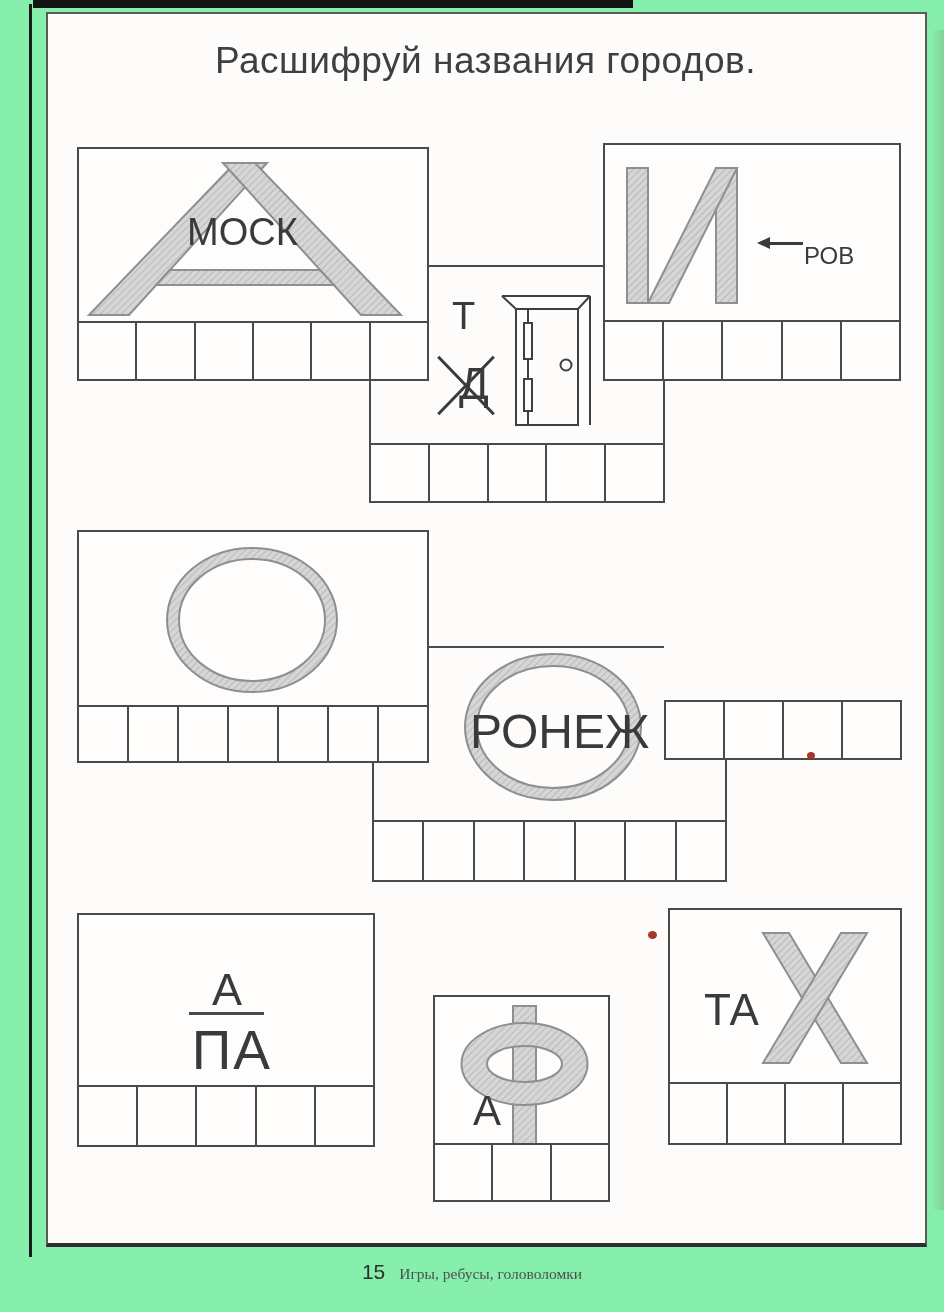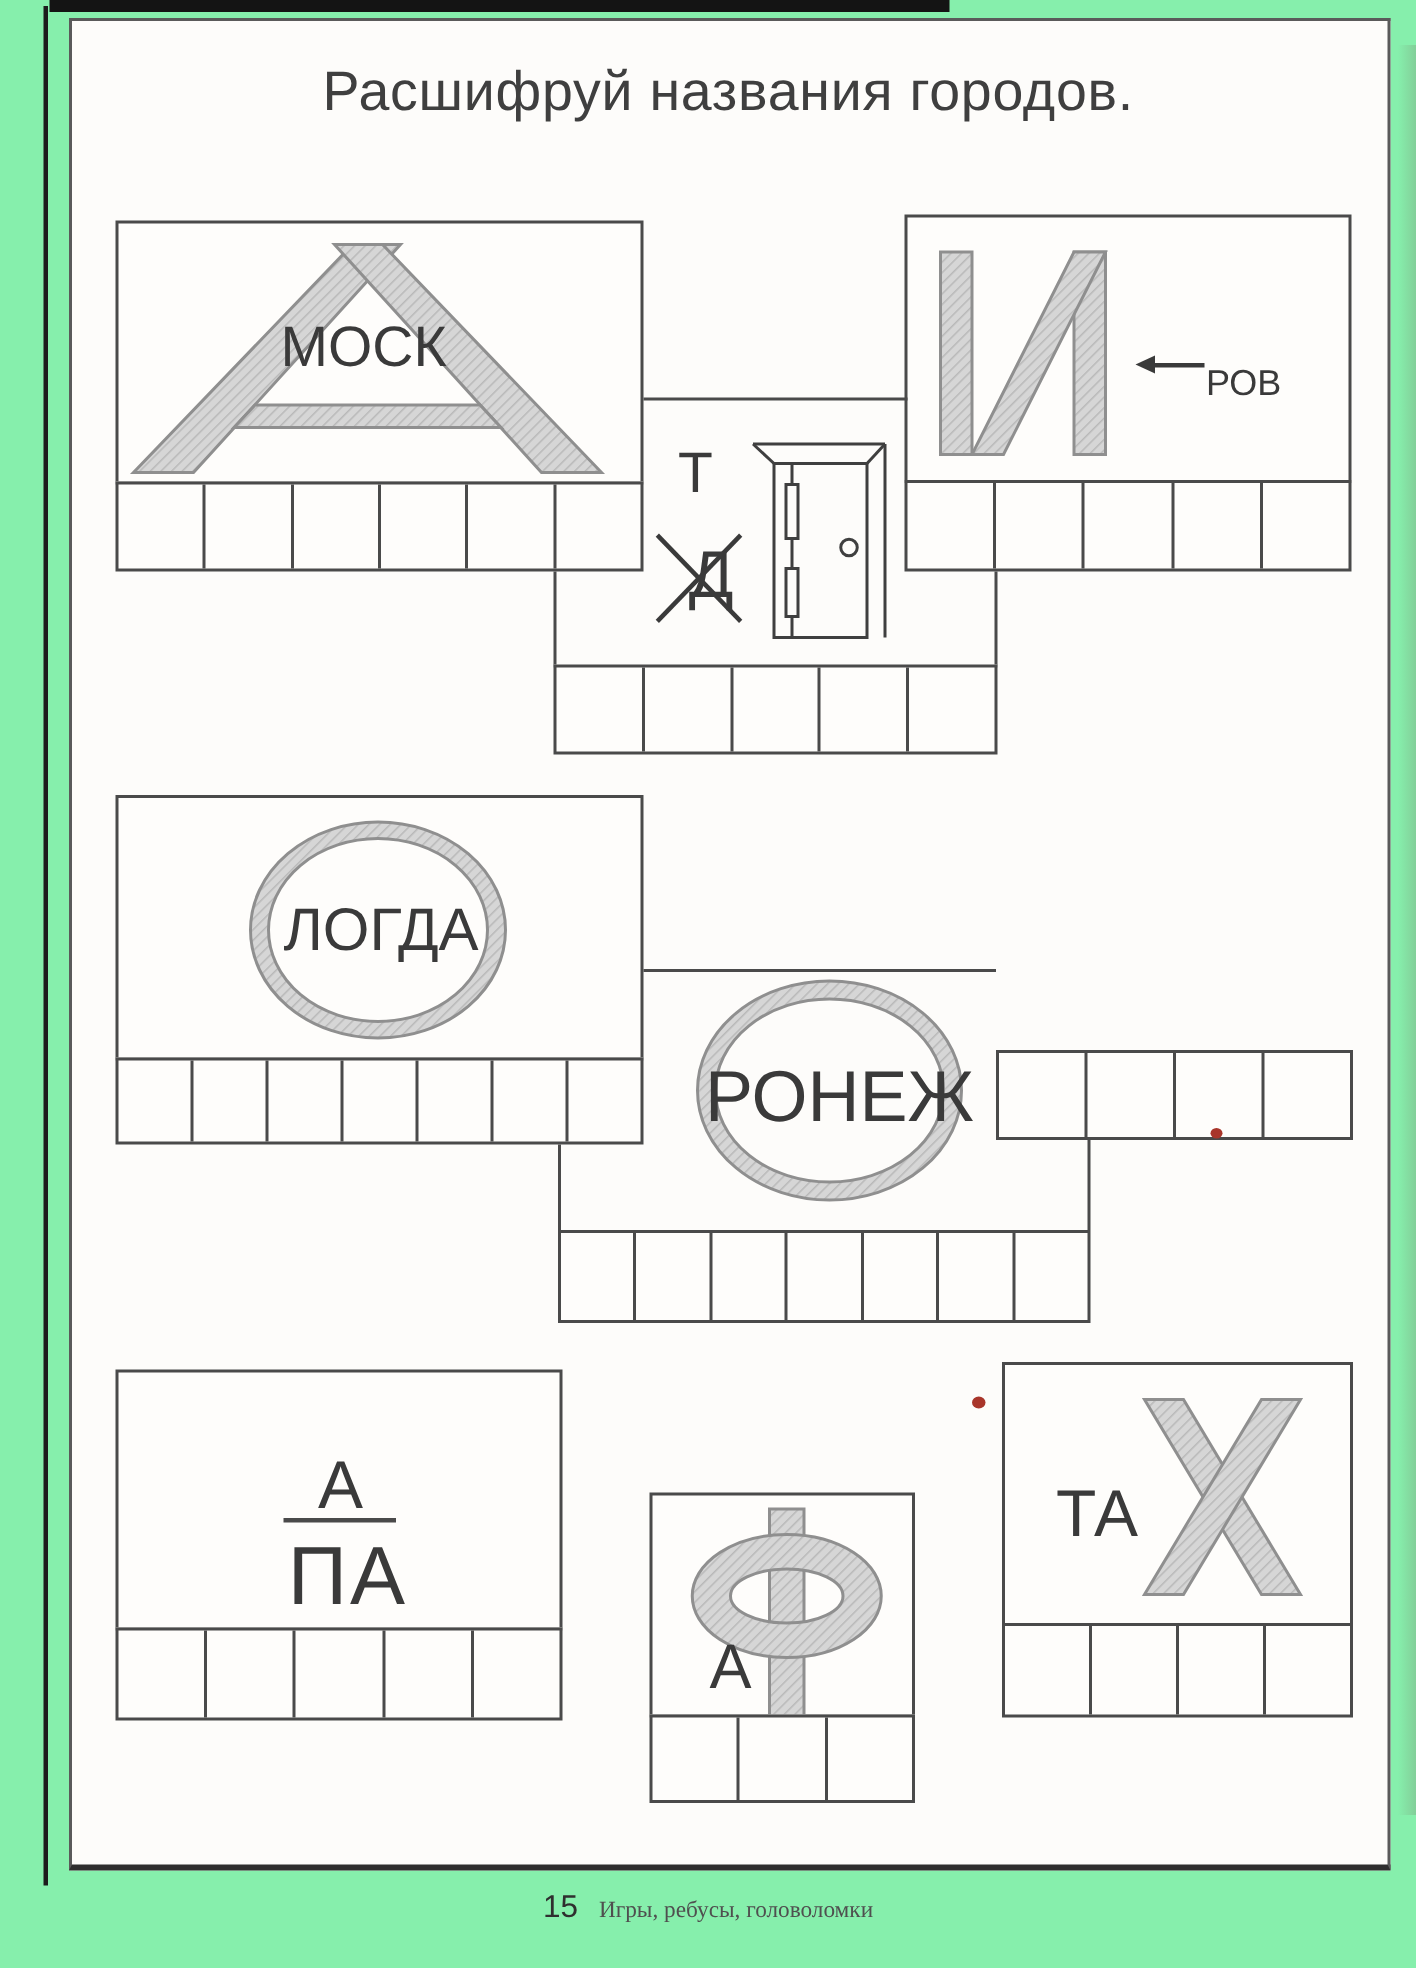--- a/index.html
+++ b/index.html
@@ -123,21 +123,20 @@
       <div class="cell"></div>
       <div class="cell"></div>
       <div class="cell"></div>
       <div class="cell"></div>
     </div>
 
   <div class="panel" style="left:77px;top:530px;width:352px;height:177px;">
     <svg style="left:86px;top:13px;" width="174" height="150" viewBox="0 0 174 150">
       <path fill-rule="evenodd" fill="url(#hatch)" stroke="#8f8f8f" stroke-width="2" d="M2,75 a85,72 0 1 0 170,0 a85,72 0 1 0 -170,0 M14,75 a73,61 0 1 0 146,0 a73,61 0 1 0 -146,0"></path>
     </svg>
-    <div class="lbl" style="left:95px;top:68px;width:160px;text-align:center;font-size:40px;">ЛОГДА</div>
   </div>
   <div class="answer-row" style="left:77px;top:705px;width:352px;height:58px;">
       <div class="cell"></div>
       <div class="cell"></div>
       <div class="cell"></div>
       <div class="cell"></div>
       <div class="cell"></div>
       <div class="cell"></div>
       <div class="cell"></div>
     </div>

